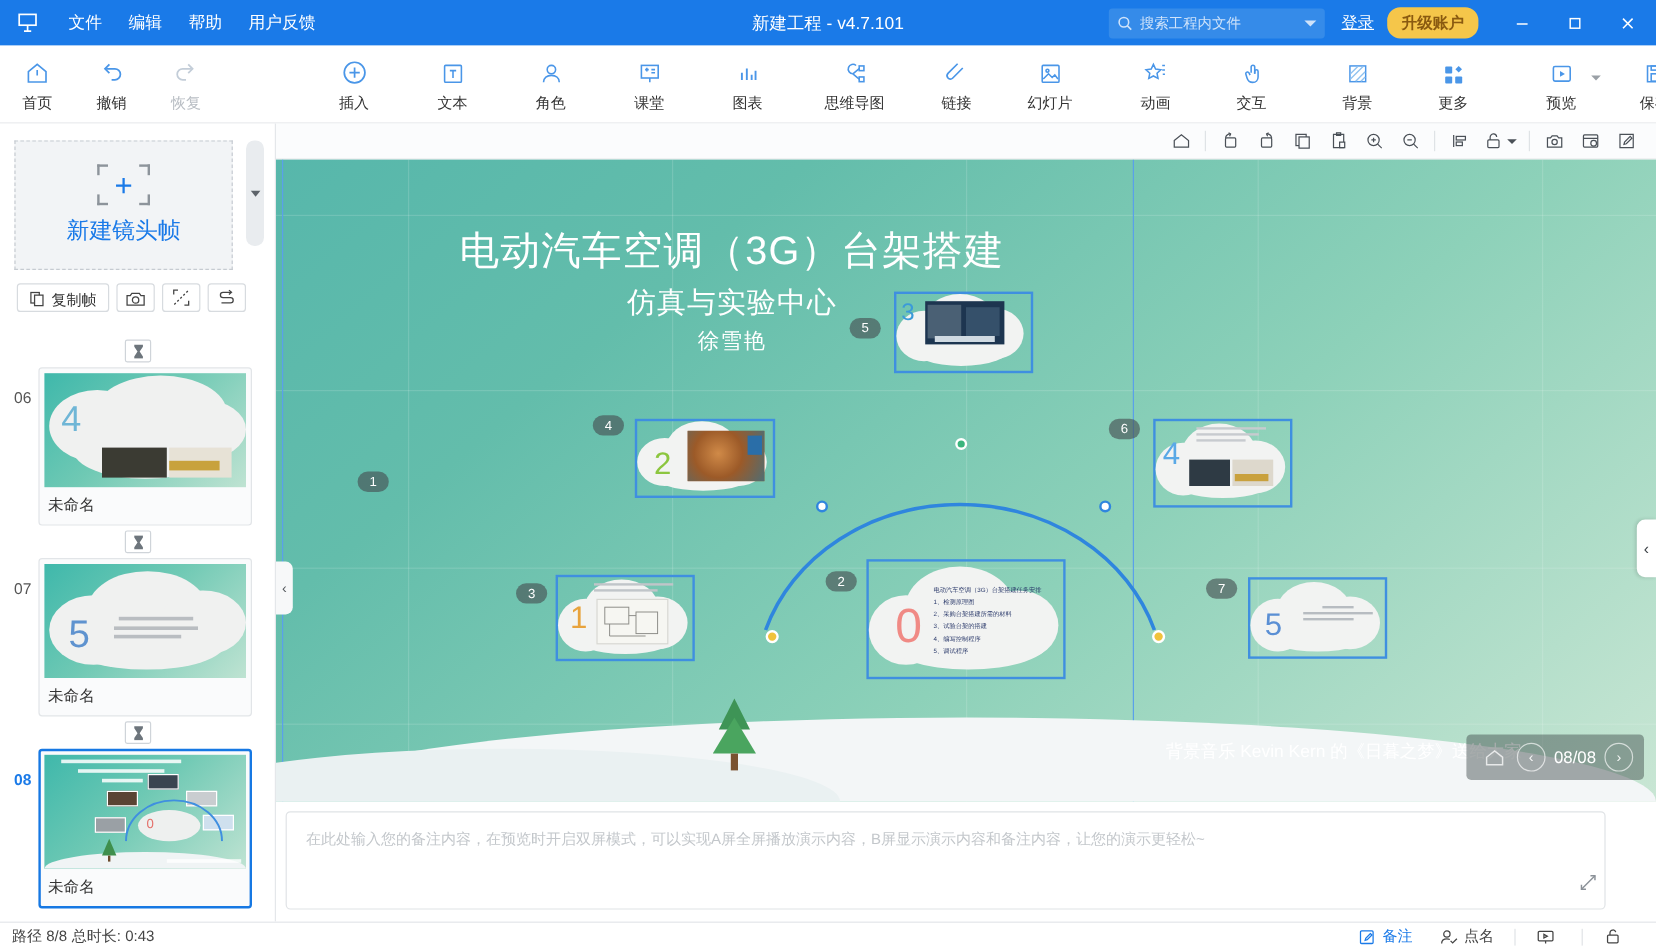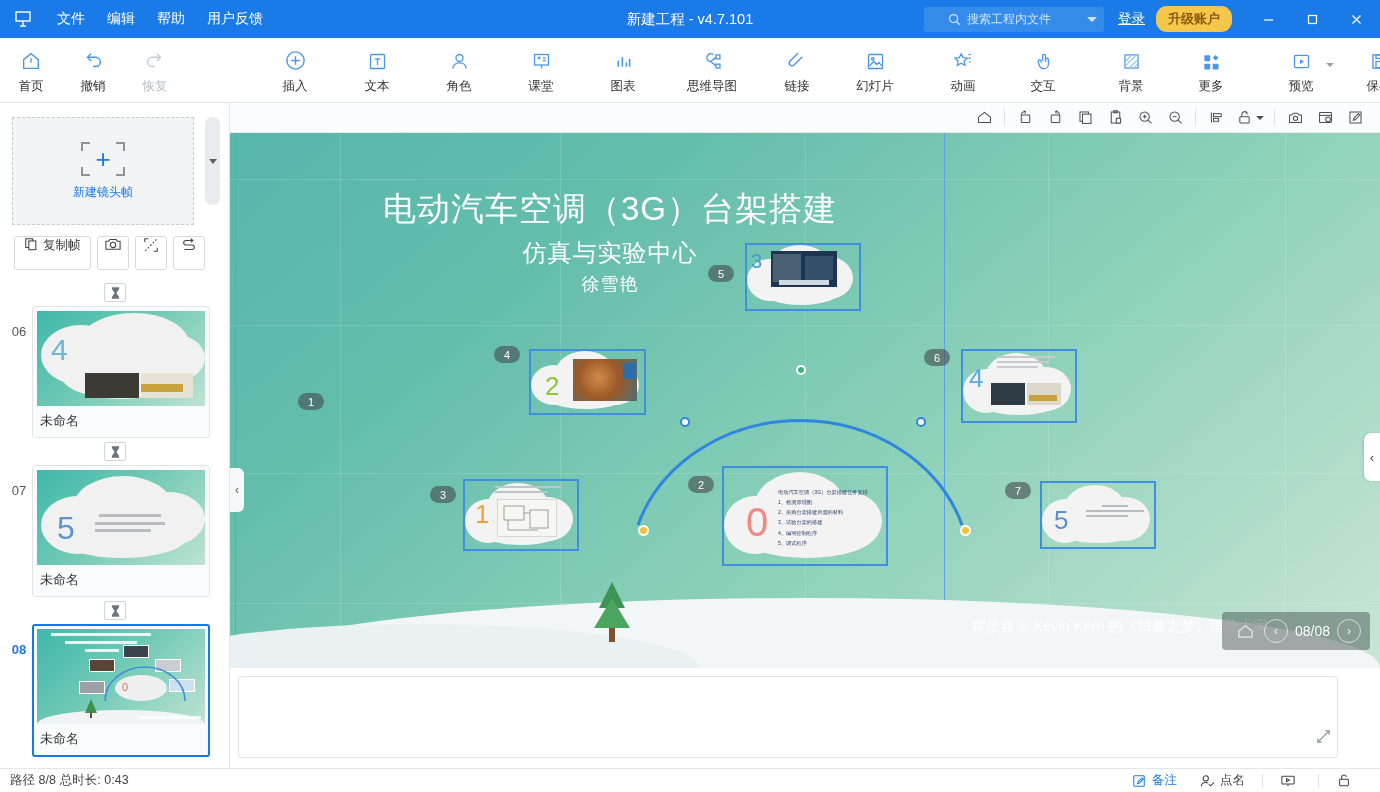--- a/index.html
+++ b/index.html
@@ -27,21 +27,21 @@
   .tb-title {
     position: absolute; left: 0; right: 0; text-align: center;
     color: #fff; font-size: 14.5px; pointer-events: none;
   }
   .tb-right {
     margin-left: auto; display: flex; align-items: center; height: 38px;
     position: relative; z-index: 2; padding-right: 2px;
   }
   .tb-search {
     width: 180px; height: 25px; background: #358be9; border-radius: 3px;
-    display: flex; align-items: center; padding: 0 24px; margin-right: 14px;
+    display: flex; align-items: center; padding: 0 7px; margin-right: 14px;
     position: relative;
   }
   .tb-search .si { color: #cfe3fa; display:flex; align-items:center; }
   .tb-search input {
     background: transparent; border: 0; outline: none; color: #fff;
     font-size: 12px; margin-left: 6px; width: 132px;
     font-family: "Liberation Sans", sans-serif;
   }
   .tb-search input::placeholder { color: #cfe3fa; }
   .tb-search .caret {
@@ -100,34 +100,34 @@
     position: absolute; width: 9px; height: 9px; border: 2px solid #8d949b;
   }
   .crosshair i.tl { left: 0; top: 0; border-right: 0; border-bottom: 0; }
   .crosshair i.tr { right: 0; top: 0; border-left: 0; border-bottom: 0; }
   .crosshair i.bl { left: 0; bottom: 0; border-right: 0; border-top: 0; }
   .crosshair i.br { right: 0; bottom: 0; border-left: 0; border-top: 0; }
   .crosshair .plus {
     position: absolute; left: 50%; top: 50%; transform: translate(-50%,-50%);
     color: #1a7ae8; font-size: 26px; line-height: 1; font-weight: 300;
   }
-  .newframe .nf-lb { color: #1a7ae8; font-size: 12px; margin-top: 8px; }
+  .newframe .nf-lb { color: #1a7ae8; font-size: 19px; margin-top: 8px; }
   .lp-scrollbtn {
     position: absolute; right: 9px; top: 14px; width: 15px; height: 88px;
     background: #e9ecef; border-radius: 7px; display: flex;
     align-items: center; justify-content: center; cursor: pointer;
   }
   .lp-scrollbtn .c {
     width: 0; height: 0; border-left: 4px solid transparent;
     border-right: 4px solid transparent; border-top: 5px solid #5d636a;
   }
   .lp-actions { position: absolute; left: 14px; top: 133px; display: flex; gap: 6px; }
   .lpa {
-    height: 34px; border: 1px solid #d7dbdf; border-radius: 3px; background: #fff;
-    display: flex; align-items: flex-start; justify-content: center; gap: 5px;
+    height: 24px; border: 1px solid #d7dbdf; border-radius: 3px; background: #fff;
+    display: flex; align-items: flex-end; justify-content: center; gap: 5px;
     padding: 0 9px; font-size: 12.5px; color: #333; cursor: pointer;
   }
   .lpa.sq { width: 32px; padding: 0; }
 
   .framelist {
     position: absolute; left: 0; top: 176px; width: 230px; height: 590px;
     overflow: hidden;
   }
   .hourglass {
     width: 22px; height: 19px; margin: 4px auto; border: 1px solid #cfd4d9;
@@ -894,20 +894,21 @@
     </div>
 
     <div class="leftcollapse">‹</div>
   </div>
 
   <div class="rightcollapse">‹</div>
 </div>
 
 <div class="notesarea">
   <div class="notesbox">
+    <div class="ph">在此处输入您的备注内容，在预览时开启双屏模式，可以实现A屏全屏播放演示内容，B屏显示演示内容和备注内容，让您的演示更轻松~</div>
     <div class="notesexpand">
       <svg width="15" height="15" viewBox="0 0 16 16" fill="none" stroke="#8b9198" stroke-width="1.3">
         <polyline points="10,2 14,2 14,6"></polyline>
           <polyline points="6,14 2,14 2,10"></polyline>
           <line x1="14" y1="2" x2="2" y2="14"></line>
       </svg>
     </div>
   </div>
 </div>
 

